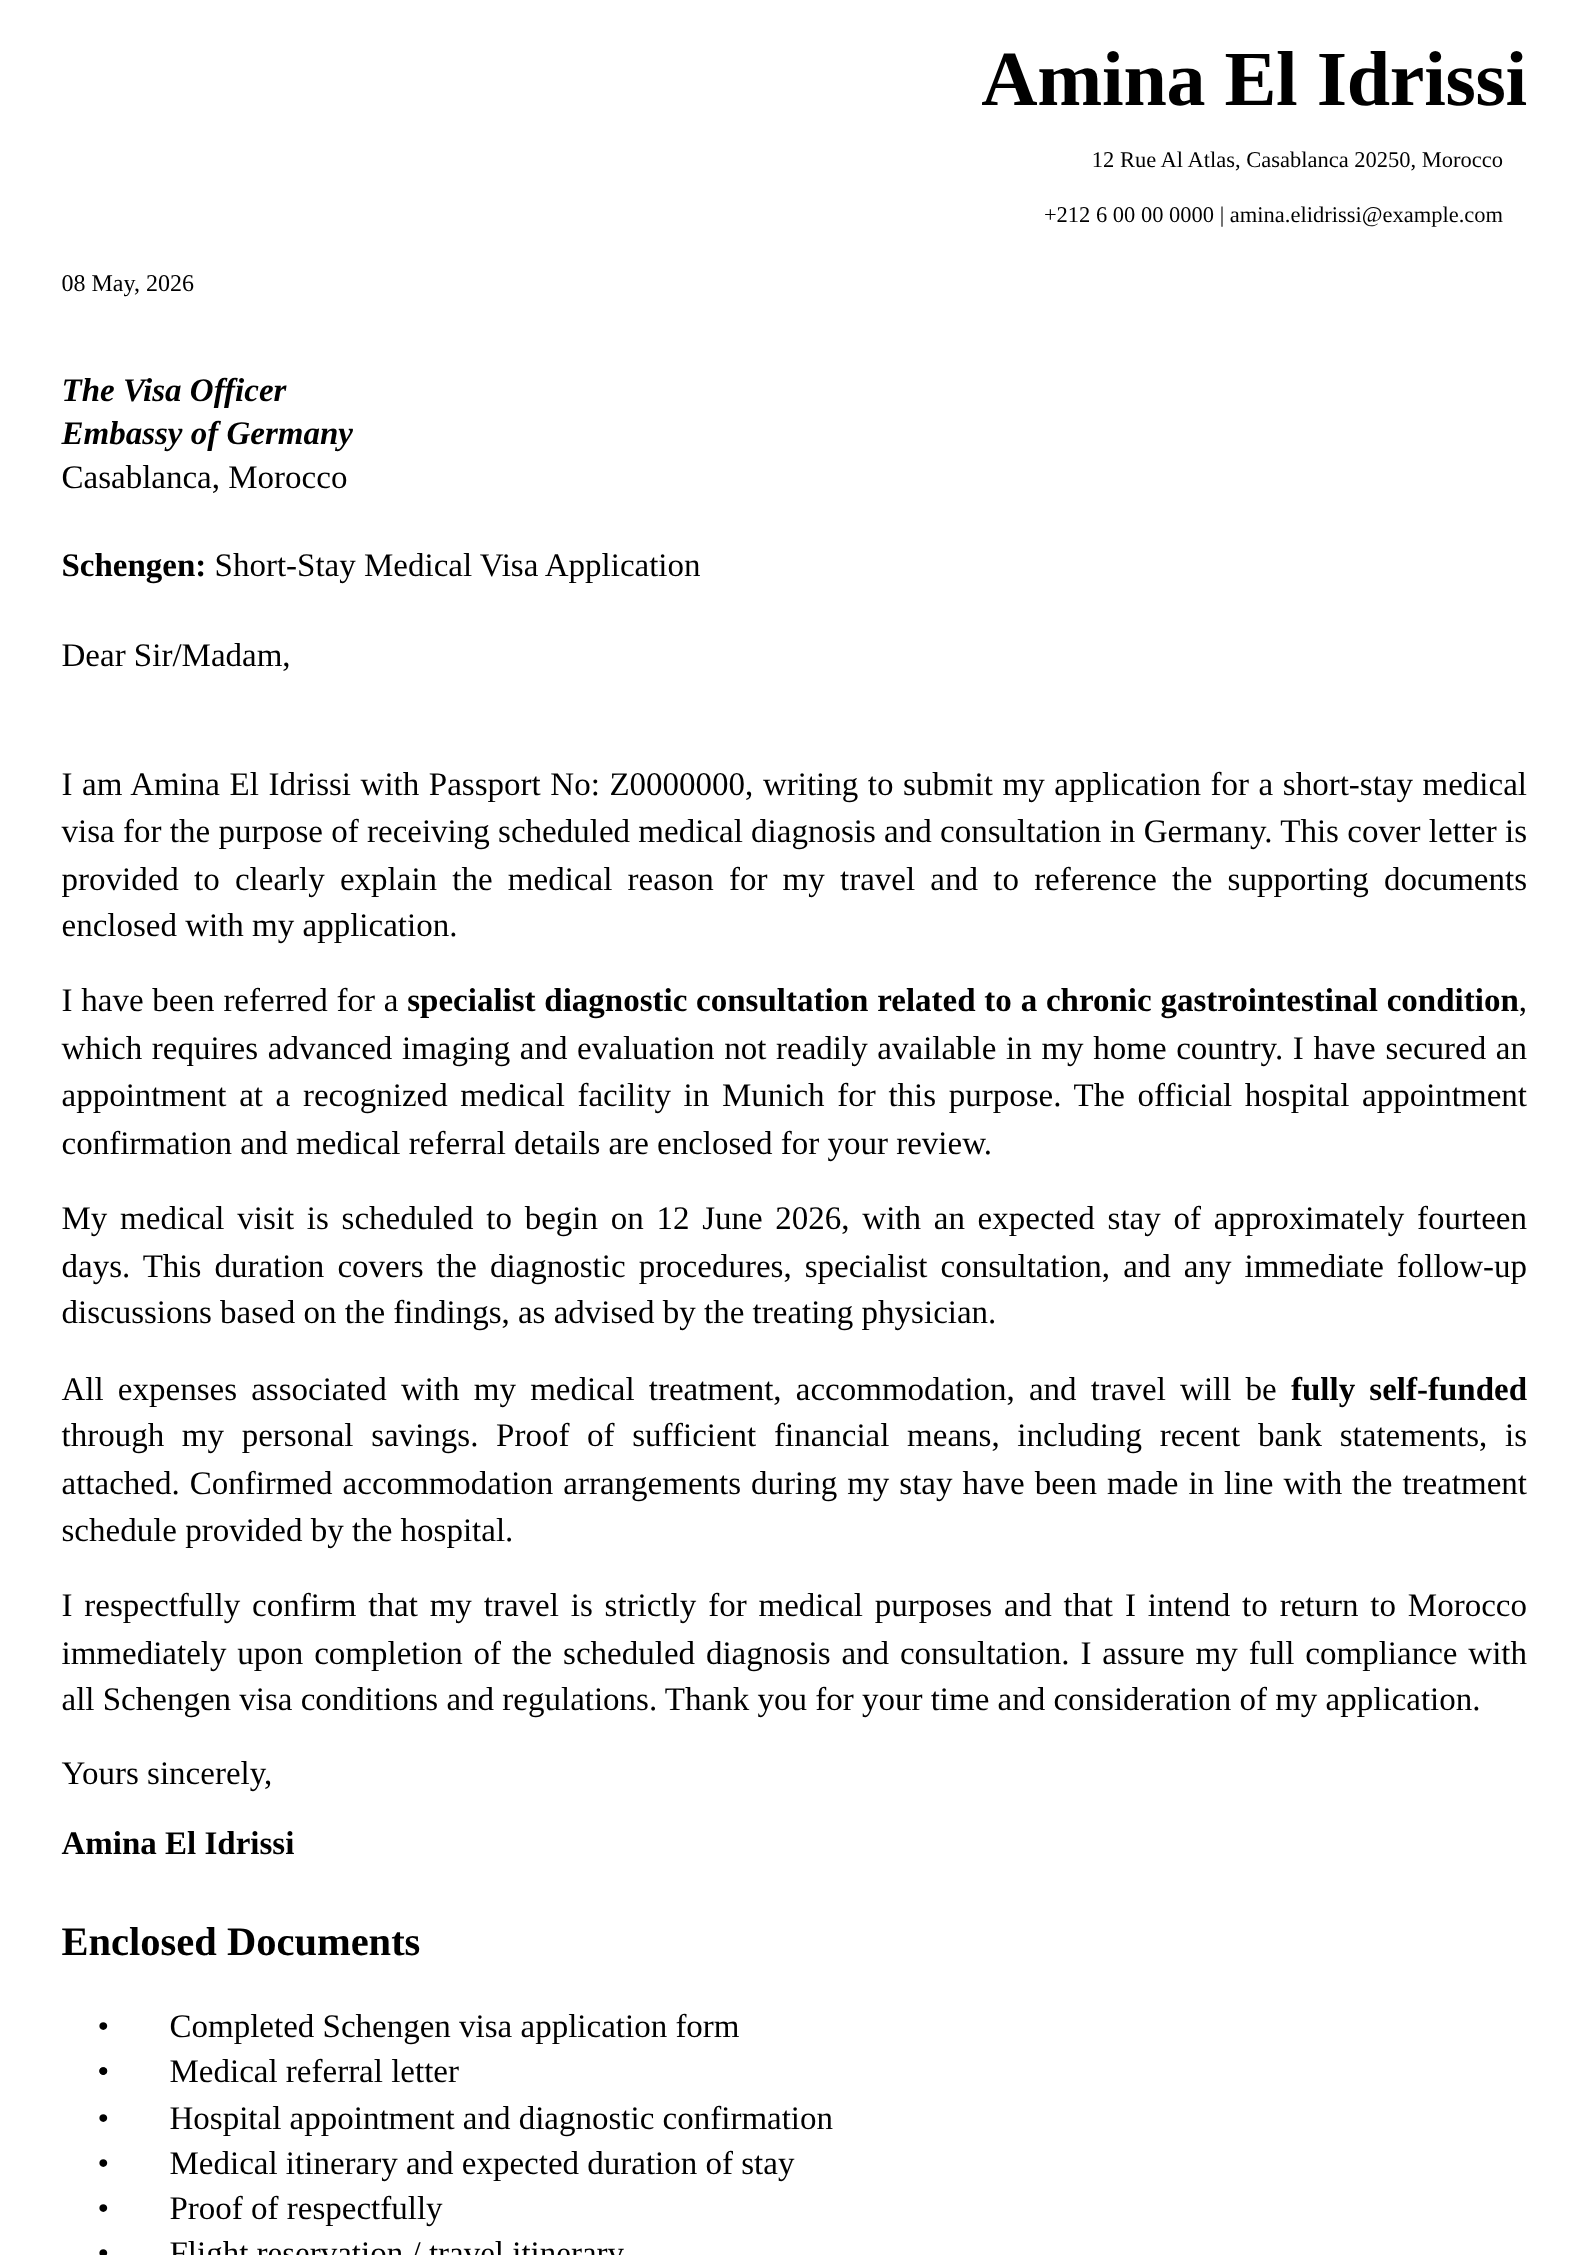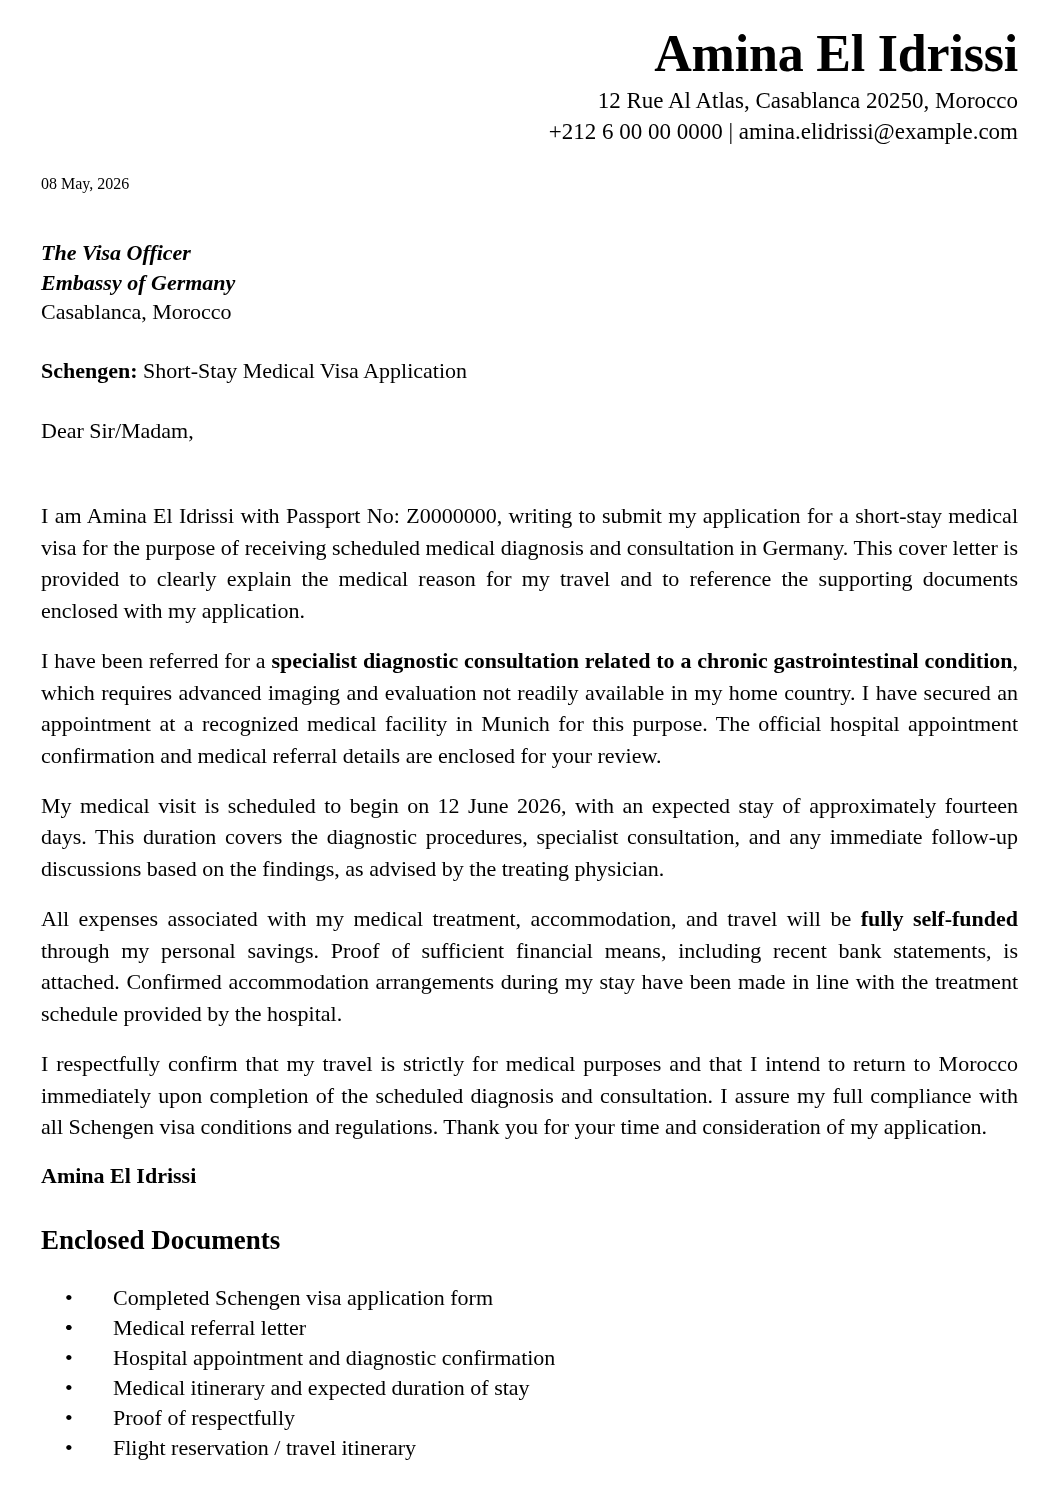--- a/index.html
+++ b/index.html
@@ -28,23 +28,23 @@
     margin-bottom: 26px;
   }
   .sender-name {
     font-size: 52px;
     font-weight: bold;
     line-height: 1.06;
     letter-spacing: -0.2px;
     margin: 0 0 4px 0;
   }
   .sender-line {
-    font-size: 23px;
+    font-size: 15px;
     line-height: 1.36;
-    margin: 0;
+    margin: 16px;
   }
 
   
   .letter-date {
     font-size: 16px;
     line-height: 1.3;
     margin: 0 0 44px 0;
   }
   .recipient-block {
     font-size: 22px;
@@ -145,20 +145,21 @@
   <p class="body-par">I am Amina El Idrissi with Passport No: Z0000000, writing to submit my application for a short-stay medical visa for the purpose of receiving scheduled medical diagnosis and consultation in Germany. This cover letter is provided to clearly explain the medical reason for my travel and to reference the supporting documents enclosed with my application.</p>
 
   <p class="body-par"><span>I have been referred for a </span><b>specialist diagnostic consultation related to a chronic gastrointestinal condition</b><span>, which requires advanced imaging and evaluation not readily available in my home country. I have secured an appointment at a recognized medical facility in Munich for this purpose. The official hospital appointment confirmation and medical referral details are enclosed for your review.</span></p>
 
   <p class="body-par">My medical visit is scheduled to begin on 12 June 2026, with an expected stay of approximately fourteen days. This duration covers the diagnostic procedures, specialist consultation, and any immediate follow-up discussions based on the findings, as advised by the treating physician.</p>
 
   <p class="body-par"><span>All expenses associated with my medical treatment, accommodation, and travel will be </span><b>fully self-funded</b><span> through my personal savings. Proof of sufficient financial means, including recent bank statements, is attached. Confirmed accommodation arrangements during my stay have been made in line with the treatment schedule provided by the hospital.</span></p>
 
   <p class="body-par">I respectfully confirm that my travel is strictly for medical purposes and that I intend to return to Morocco immediately upon completion of the scheduled diagnosis and consultation. I assure my full compliance with all Schengen visa conditions and regulations. Thank you for your time and consideration of my application.</p>
 
+  <p class="closing">Yours sincerely,</p>
   <p class="signature-name">Amina El Idrissi</p>
 
   <h2 class="enclosed-heading">Enclosed Documents</h2>
   <ul class="enclosed-list">
       <li><span class="bullet">•</span><span>Completed Schengen visa application form</span></li>
       <li><span class="bullet">•</span></li>
       <li><span class="bullet">•</span><span>Medical referral letter</span></li>
       <li><span class="bullet">•</span><span>Hospital appointment and diagnostic confirmation</span></li>
       <li><span class="bullet">•</span><span>Medical itinerary and expected duration of stay</span></li>
       <li><span class="bullet">•</span><span>Proof of respectfully</span></li>

